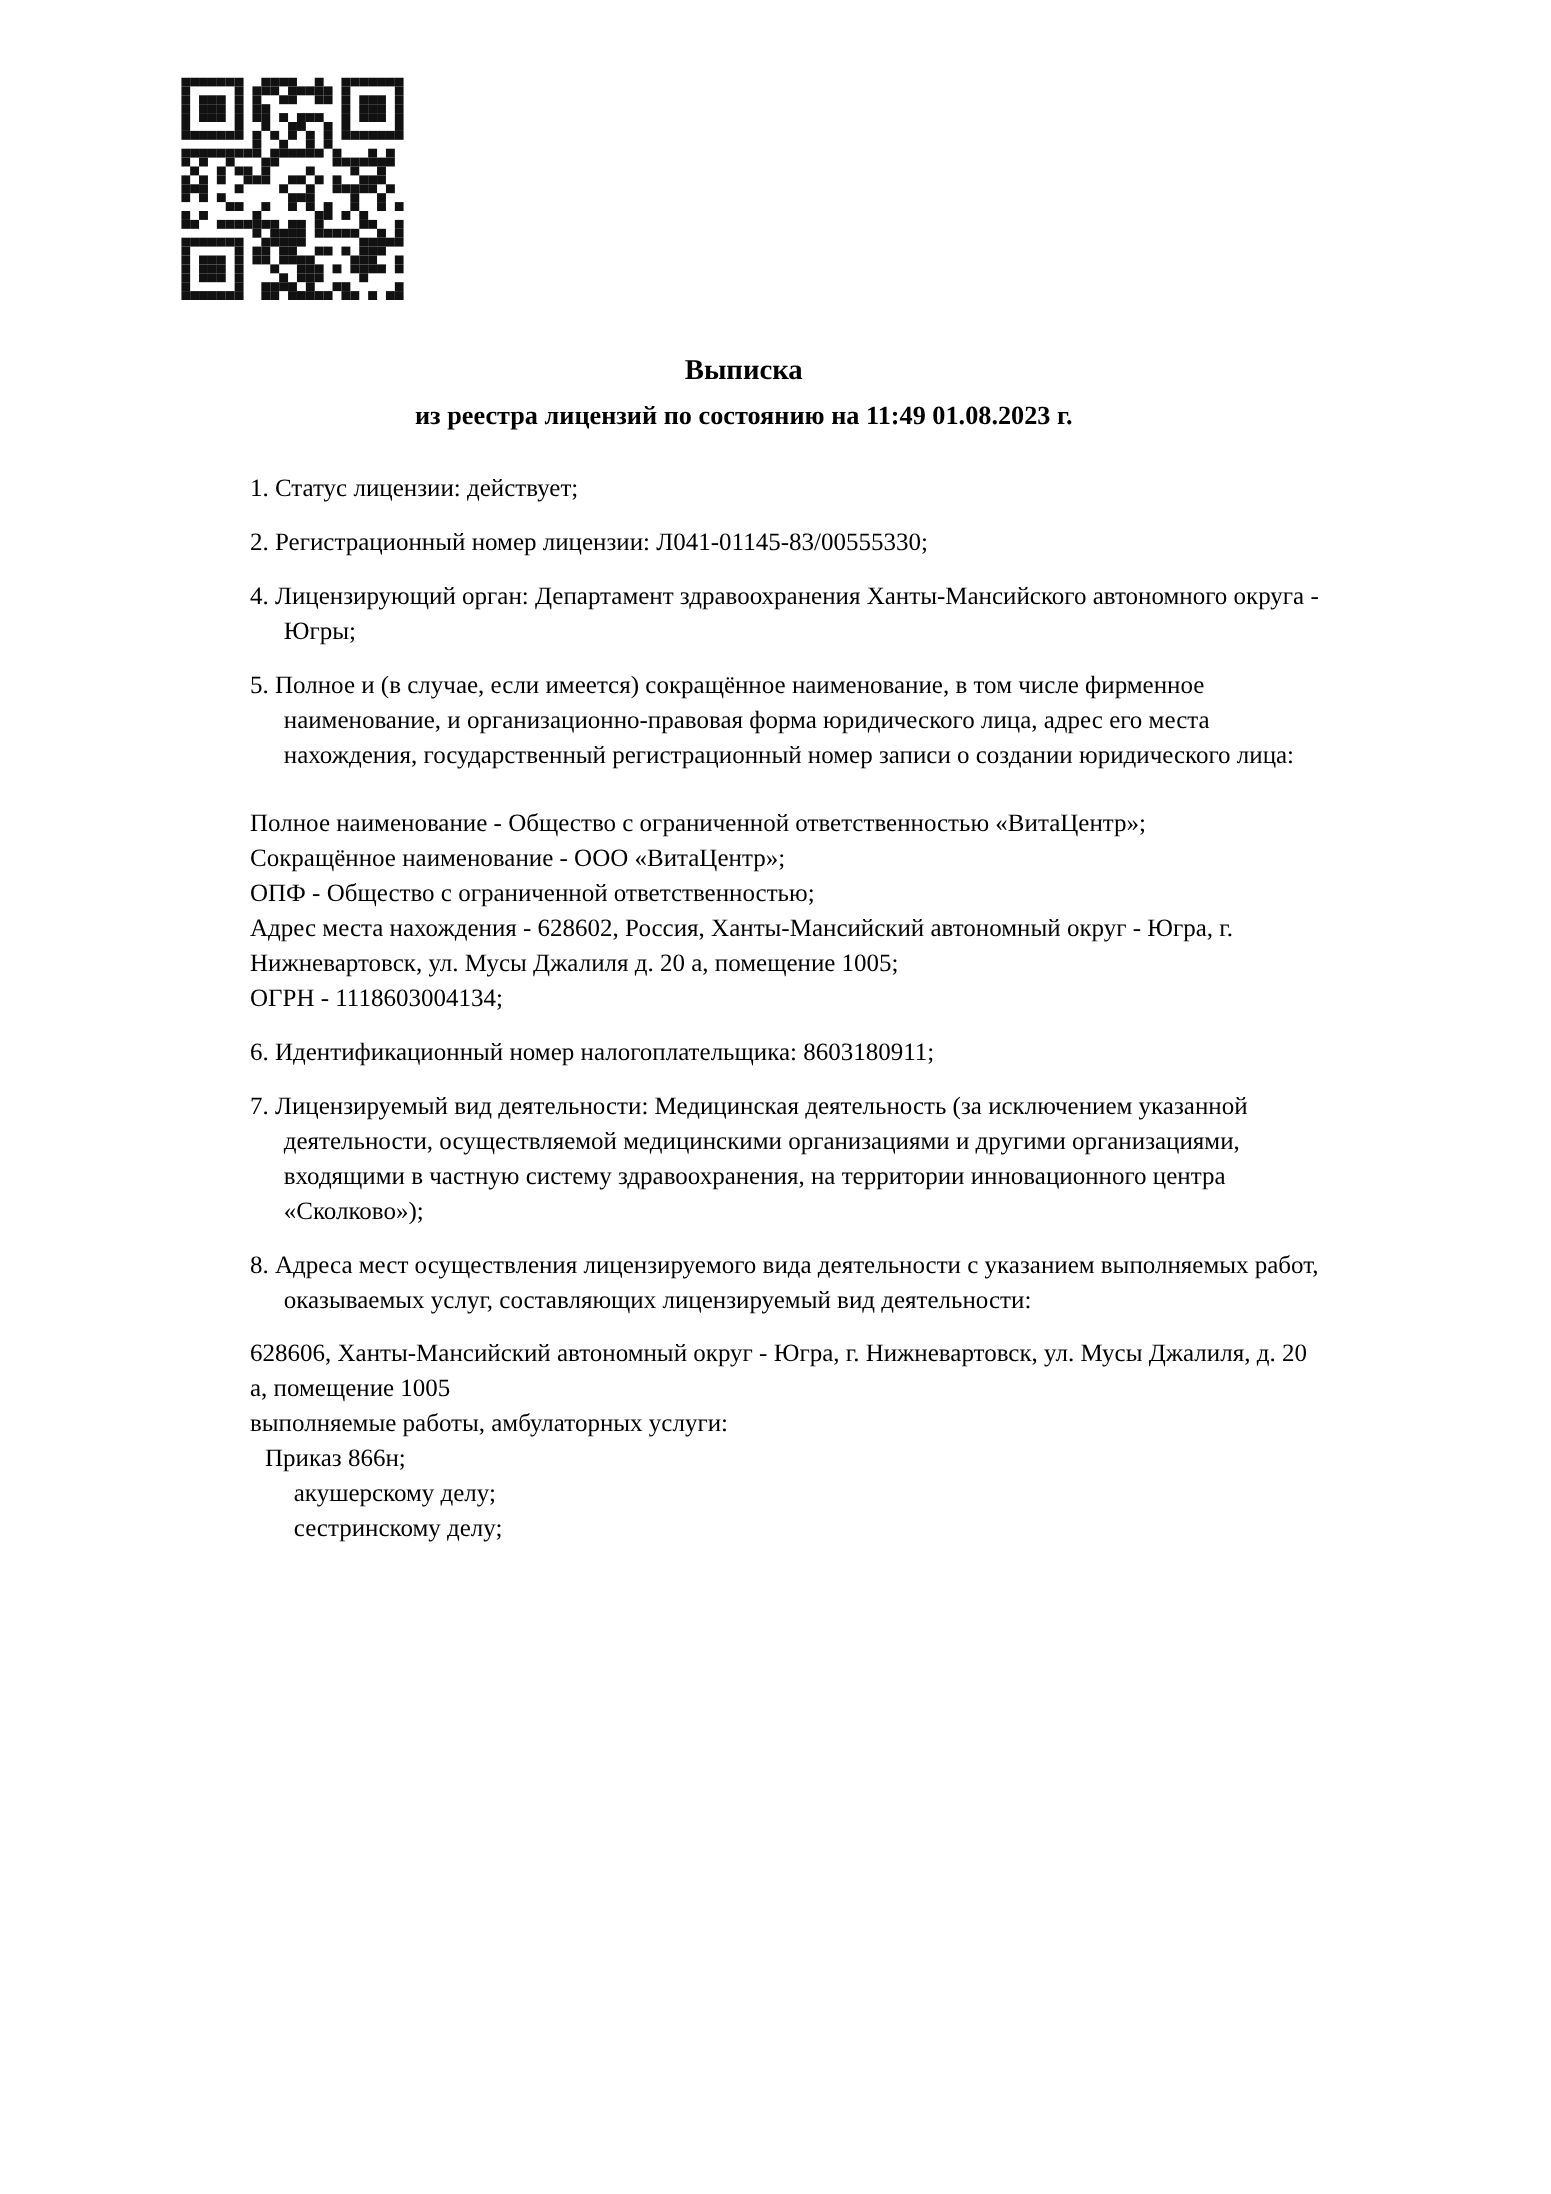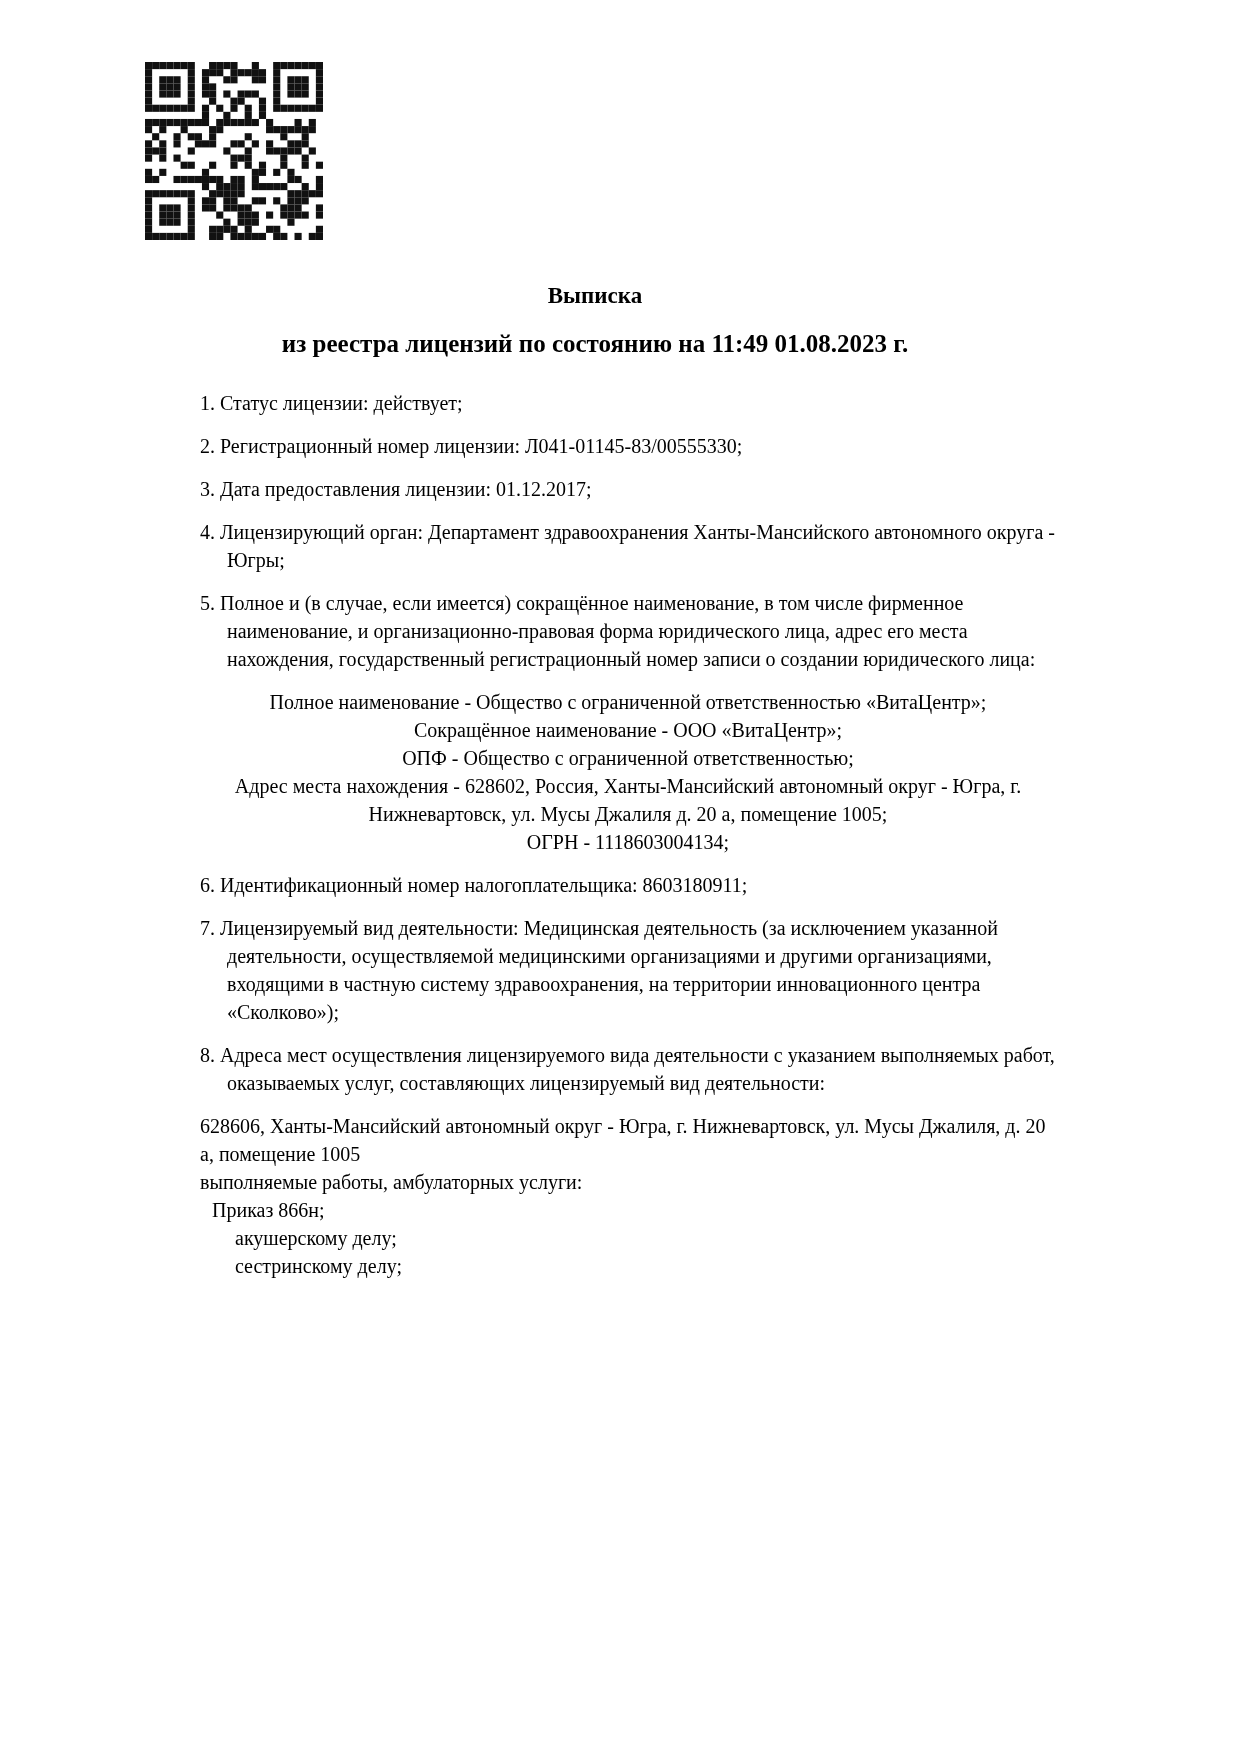--- a/index.html
+++ b/index.html
@@ -16,42 +16,42 @@
   .title {
     padding-top: 283px;
     text-align: center;
     font-weight: bold;
     font-size: 23px;
     line-height: 26px;
     
     width: 1190px;
   }
   .subtitle {
-    margin-top: 22px;
+    margin-top: 10px;
     text-align: center;
     font-weight: bold;
-    font-size: 25px;
+    font-size: 21px;
     line-height: 26px;
     width: 1190px;
   }
 
   .content {
     margin: 32px 0 0 200px;
     width: 856px;
     font-size: 20px;
     line-height: 28px;
   }
 
   .ni {
     margin-top: 15px;
     padding-left: 27px;
     text-indent: -27px;
   }
 
-  .block { margin-top: 15px; text-align: center; }
+  .block { margin-top: 27px; }
   .block .line { }
 
   .addr-section { margin-top: 15px; }
   .ind1 { padding-left: 12px; }
   .just1 { text-align: justify; text-indent: 12px; }
   .just2 { text-align: justify; text-indent: 22px; }
   .ind3 { padding-left: 35px; }
 </style>
 </head>
 <body>
@@ -382,21 +382,20 @@
 
   <div class="title">Выписка</div>
   <div class="subtitle">из реестра лицензий по состоянию на 11:49 01.08.2023 г.</div>
 
   <div class="content">
 
     <div class="ni"><span>1.</span> <span>Статус лицензии: действует;</span></div>
 
     <div class="ni"><span>2.</span> <span>Регистрационный номер лицензии: Л041-01145-83/00555330;</span></div>
 
-    <div class="ni"><span>3.</span> <span>Дата предоставления лицензии: 01.12.2017;</span></div>
 
     <div class="ni"><span>4.</span> <span>Лицензирующий орган: Департамент здравоохранения Ханты-Мансийского автономного округа - Югры;</span></div>
 
     <div class="ni"><span>5.</span> <span>Полное и (в случае, если имеется) сокращённое наименование, в том числе фирменное наименование, и организационно-правовая форма юридического лица, адрес его места нахождения, государственный регистрационный номер записи о создании юридического лица:</span></div>
 
     <div class="block">
       <div class="line">Полное наименование - Общество с ограниченной ответственностью «ВитаЦентр»;</div>
       <div class="line">Сокращённое наименование - ООО «ВитаЦентр»;</div>
       <div class="line">ОПФ - Общество с ограниченной ответственностью;</div>
       <div class="line">Адрес места нахождения - 628602, Россия, Ханты-Мансийский автономный округ - Югра, г. Нижневартовск, ул. Мусы Джалиля д. 20 а, помещение 1005;</div>

